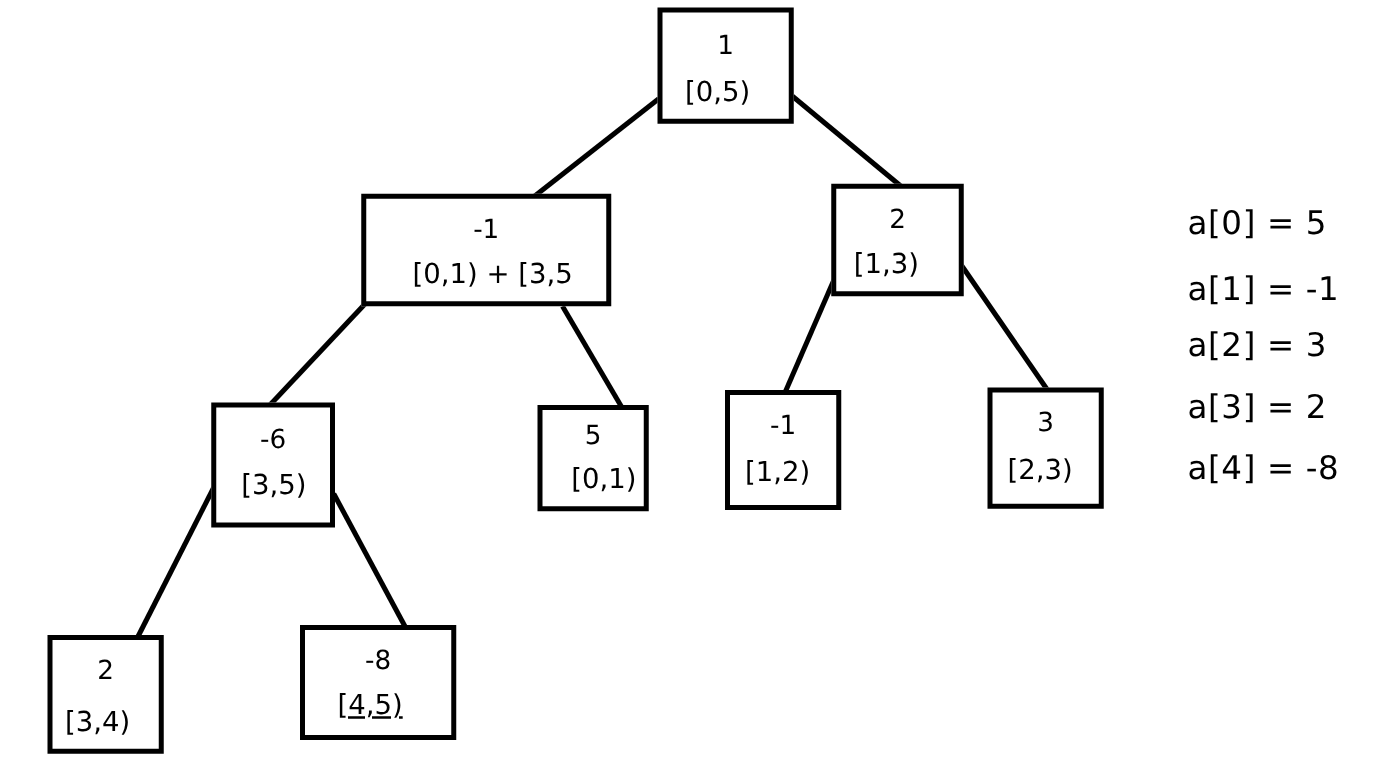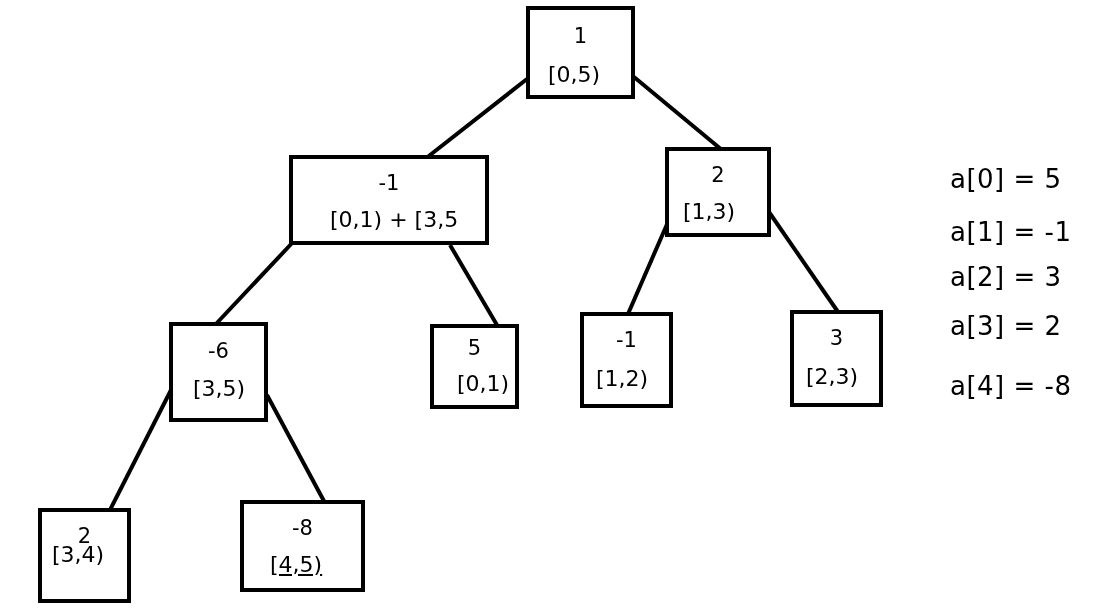--- a/index.html
+++ b/index.html
@@ -99,29 +99,29 @@
       <div class="node" style="left: 580px; top: 312px; width: 93px; height: 96px;">
         <div class="node-value" style="top: 14px;">-1</div>
         <div class="node-range" style="left: 12px; top: 52px;">[1,2)</div>
       </div>
       <div class="node" style="left: 790px; top: 310px; width: 93px; height: 97px;">
         <div class="node-value" style="top: 14px;">3</div>
         <div class="node-range" style="left: 12px; top: 52px;">[2,3)</div>
       </div>
       <div class="node" style="left: 38px; top: 508px; width: 93px; height: 95px;">
         <div class="node-value" style="top: 14px;">2</div>
-        <div class="node-range" style="left: 10px; top: 32px;">[3,4)</div>
+        <div class="node-range" style="left: 10px; top: 56px;">[3,4)</div>
       </div>
       <div class="node" style="left: 240px; top: 500px; width: 125px; height: 92px;">
         <div class="node-value" style="top: 14px;">-8</div>
         <div class="node-range" style="left: 26px; top: 50px; text-decoration: underline;">[4,5)</div>
       </div>
     </div>
 
   <div class="array-legend" id="array-legend" style="left: 950px; top: 168px;">
       <div class="array-entry" style="top: 0px; left: 0px;">a[0] = 5</div>
       <div class="array-entry" style="top: 53px; left: 0px;">a[1] = -1</div>
       <div class="array-entry" style="top: 98px; left: 0px;">a[2] = 3</div>
       <div class="array-entry" style="top: 147px; left: 0px;">a[3] = 2</div>
-      <div class="array-entry" style="top: 207px; left: 0px;">a[4] = -8</div>
+      <div class="array-entry" style="top: 196px; left: 0px;">a[4] = -8</div>
     </div>
 
 </div>
 
 </body></html>

